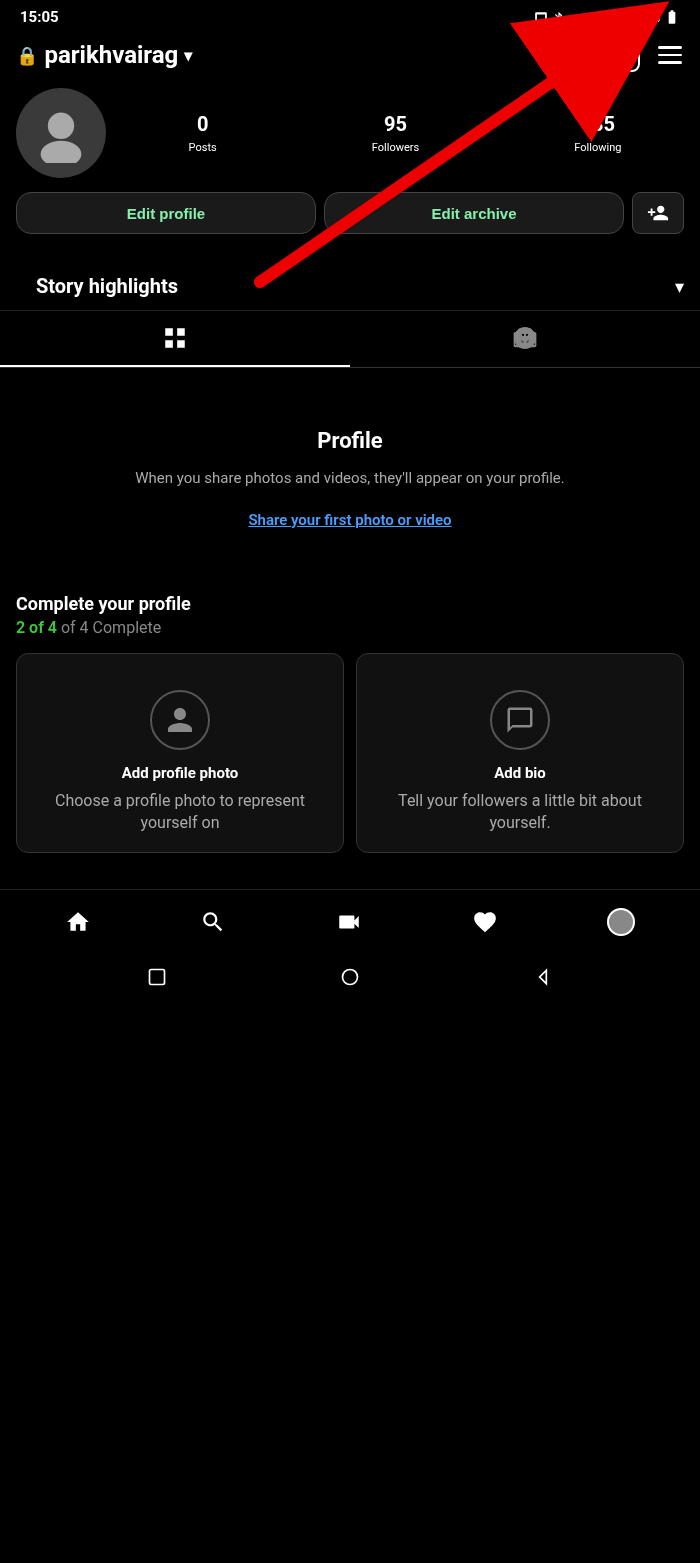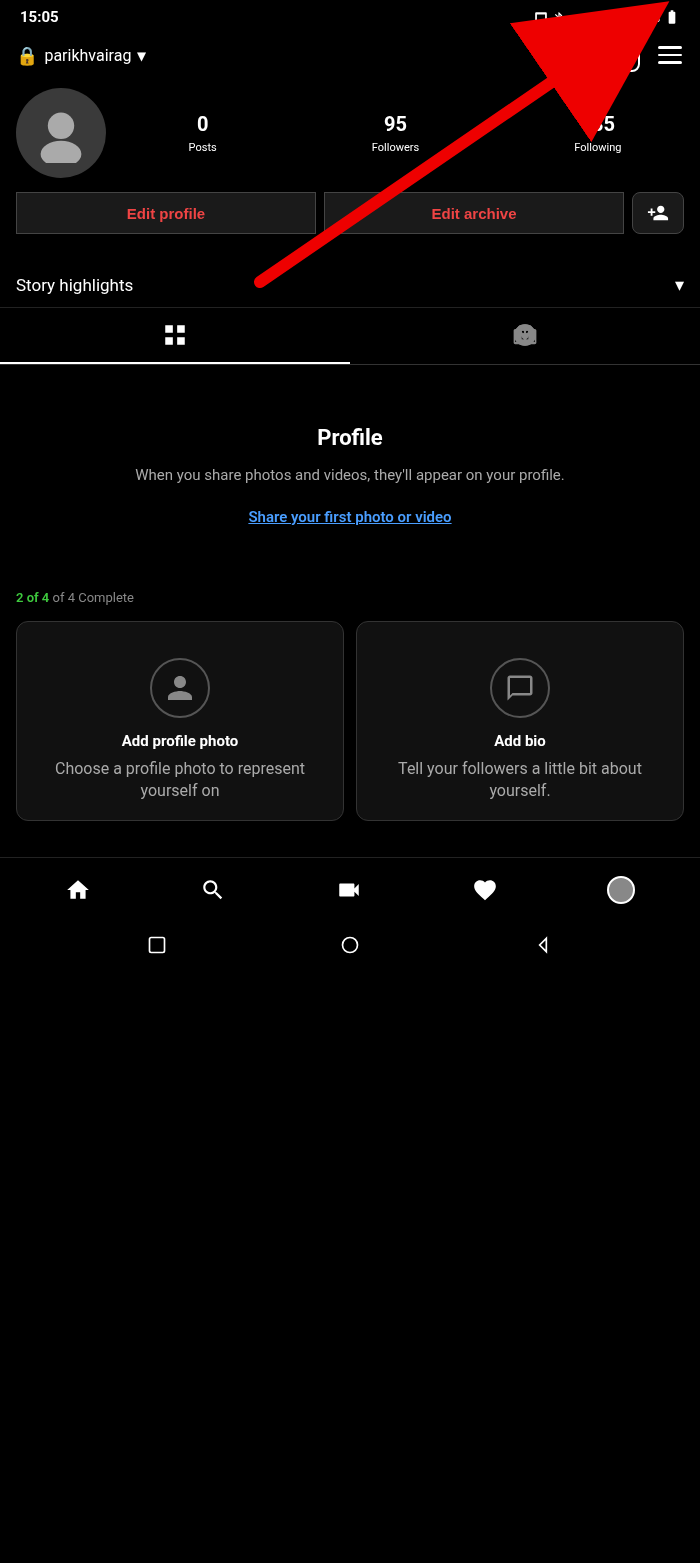--- a/index.html
+++ b/index.html
@@ -128,22 +128,22 @@
     
     .action-buttons {
       display: flex;
       gap: 8px;
       margin-bottom: 16px;
     }
     .btn-edit, .btn-archive {
       flex: 1;
       background: #1a1a1a;
       border: 1px solid #444;
-      color: #ef4444;
-      border-radius: 0;
+      color: #86efac;
+      border-radius: 15px;
       padding: 9px 0;
       font-size: 15px;
       font-weight: 600;
       cursor: pointer;
     }
     .btn-add-friend {
       background: #1a1a1a;
       border: 1px solid #444;
       color: #fff;
       border-radius: 8px;
@@ -157,22 +157,23 @@
     
     .story-highlights {
       display: flex;
       justify-content: space-between;
       align-items: center;
       padding: 12px 16px;
       border-bottom: 1px solid #222;
       cursor: pointer;
     }
     .story-highlights-label {
-      font-size: 17px;
-      font-weight: 400;
+      font-size: 20px;
+      font-weight: 700;
+      margin-left: 20px;
     }
     .chevron-down {
       font-size: 18px;
       color: #fff;
     }
 
     
     .tabs {
       display: flex;
       border-bottom: 1px solid #333;
@@ -220,21 +221,21 @@
     
     .complete-profile {
       padding: 24px 16px 16px;
     }
     .complete-title {
       font-size: 18px;
       font-weight: 700;
       margin-bottom: 4px;
     }
     .complete-progress {
-      font-size: 13px;
+      font-size: 16px;
       margin-bottom: 16px;
     }
     .complete-progress span.green {
       color: #3ec93e;
       font-weight: 600;
     }
     .complete-progress span.gray {
       color: #888;
     }
     .complete-cards {
@@ -336,21 +337,21 @@
     <span style="font-size:12px;font-weight:600;">18%</span>
     <svg width="16" height="16" viewBox="0 0 24 24" fill="white">
         <path d="M15.67 4H14V2h-4v2H8.33C7.6 4 7 4.6 7 5.33v15.33C7 21.4 7.6 22 8.33 22h7.33c.74 0 1.34-.6 1.34-1.33V5.33C17 4.6 16.4 4 15.67 4z"></path>
       </svg>
   </div>
 </div>
 
 <div class="header">
   <div class="header-left">
     <span style="font-size:18px;">🔒</span>
-    <span style="font-size:16px;font-weight:400;">parikhvairag</span>
+    <span style="font-size:24px;font-weight:700;">parikhvairag</span>
     <span style="font-size:16px;color:#fff;">▾</span>
   </div>
   <div class="header-right">
     <button class="header-icon-btn">
       <svg width="18" height="18" viewBox="0 0 24 24" fill="white">
           <path d="M19 13h-6v6h-2v-6H5v-2h6V5h2v6h6v2z"></path>
         </svg>
     </button>
     <button class="hamburger-btn">
       <span></span>
@@ -429,20 +430,21 @@
   </div>
 </div>
 
 <div class="profile-empty">
   <div class="profile-empty-title">Profile</div>
   <div class="profile-empty-desc">When you share photos and videos, they'll appear on your profile.</div>
   <a class="share-link" href="#">Share your first photo or video</a>
 </div>
 
 <div class="complete-profile">
+  <div class="complete-title">Complete your profile</div>
   <div class="complete-progress">
     <span class="green">2 of 4</span>
     <span class="gray"> of 4 </span>
     <span class="gray">Complete</span>
   </div>
   <div class="complete-cards">
     <div class="complete-card">
       <div class="card-icon-circle">
         <svg width="30" height="30" viewBox="0 0 24 24" fill="#888">
           <path d="M12 12c2.7 0 4.8-2.1 4.8-4.8S14.7 2.4 12 2.4 7.2 4.5 7.2 7.2 9.3 12 12 12zm0 2.4c-3.2 0-9.6 1.6-9.6 4.8v2.4h19.2v-2.4c0-3.2-6.4-4.8-9.6-4.8z"></path>

